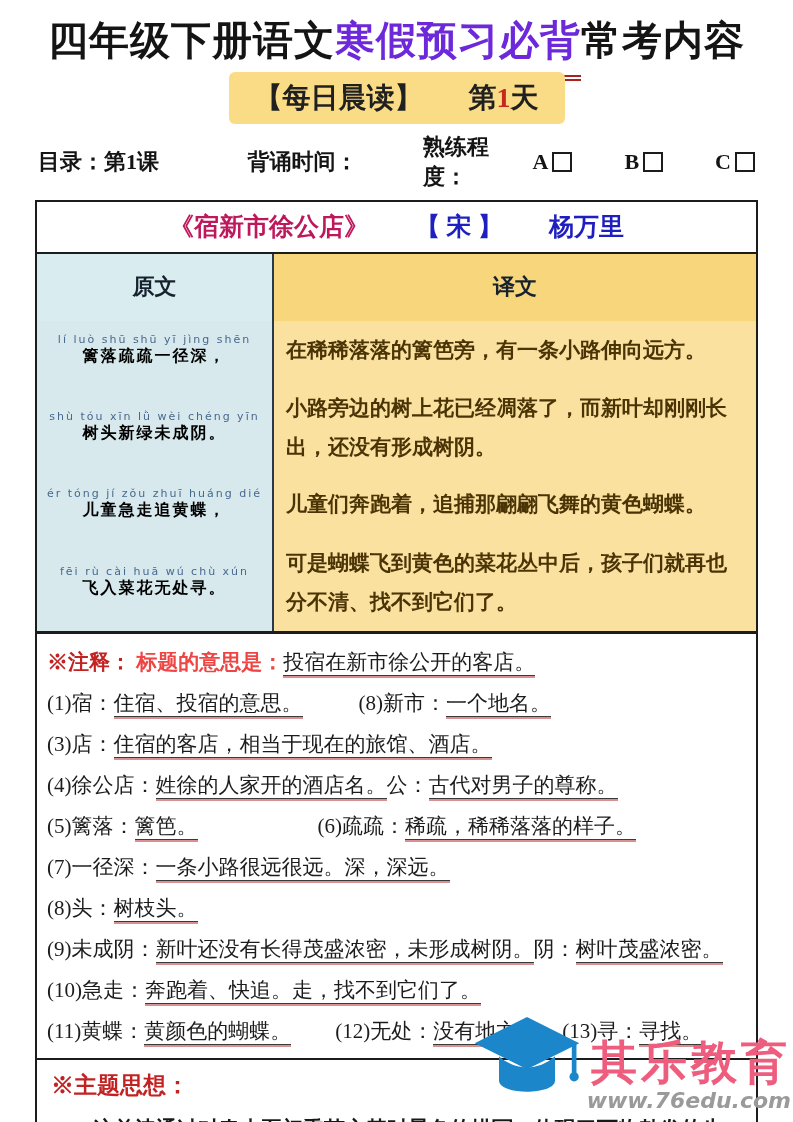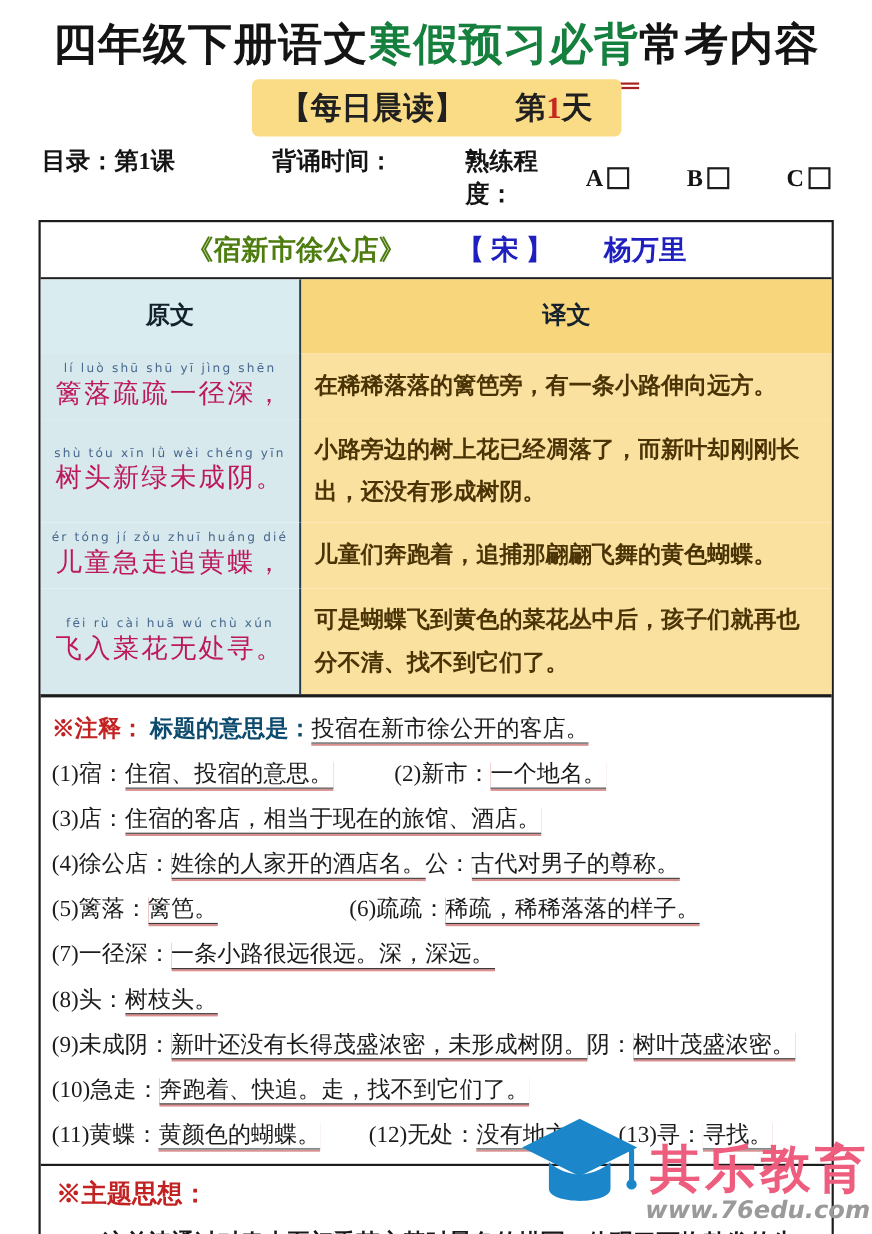--- a/index.html
+++ b/index.html
@@ -6,52 +6,52 @@
   .page{
     position:relative;width:793px;height:1122px;background:#ffffff;overflow:hidden;
     font-family:"Liberation Serif", serif;color:#1c1c1c;box-sizing:border-box;
   }
   
   .title{
     margin:16px 0 6px;text-align:center;font-size:40px;font-weight:bold;
     letter-spacing:1px;line-height:1.25;color:#141414;white-space:nowrap;
   }
   .title-red{
-    color:#15803d;border-bottom:6px double #a8231f;padding-bottom:12px;margin-top:44px;
+    color:#6d28d9;border-bottom:6px double #a8231f;padding-bottom:12px;margin-top:44px;
   }
   
   .banner-wrap{text-align:center;margin:6px 0 4px;}
   .banner{
     display:inline-block;background:#fbdc86;border-radius:6px;
     padding:7px 26px;font-size:28px;font-weight:bold;color:#202020;
   }
   .banner .day{margin-left:46px;}
   .banner .red{color:#c7281e;}
   
   .info-row{
-    display:flex;padding:4px 38px 6px;
+    display:flex;align-items:center;padding:4px 38px 6px;
     font-size:22px;font-weight:bold;color:#141414;
   }
   .info-catalog{width:227px;}
   .info-recite{width:190px;}
   .grade{display:inline-flex;align-items:center;margin-left:8px;}
   .grade + .grade{margin-left:52px;}
   .checkbox{
     display:inline-block;width:16px;height:16px;border:2px solid #1c1c1c;
     margin-left:4px;background:#fff;
   }
   
   .frame{
     margin:2px 35px 0;border:2px solid #1c1c1c;background:#ffffff;
   }
   .poem-header{
     text-align:center;padding:8px 0 9px;border-bottom:2px solid #1c1c1c;
     font-size:25px;font-weight:bold;white-space:nowrap;
   }
-  .poem-title{color:#4d7c0f;}
+  .poem-title{color:#be185d;}
   .poem-dynasty{color:#1f1fbf;margin-left:40px;}
   .poem-author{color:#1f1fbf;margin-left:40px;}
   
   .ptable{display:grid;grid-template-columns:237px 1fr;border-bottom:3px solid #1c1c1c;}
   .cell-l{
     background:#d7e9ed;border-right:2px solid #273a4d;
     display:flex;flex-direction:column;align-items:center;justify-content:center;
   }
   .cell-r{
     background:#fbe19f;font-size:21px;font-weight:bold;color:#4a3305;
@@ -59,27 +59,27 @@
   }
   .hdr{border-top:0;}
   .hdr.cell-l{background:#d9edf0;}
   .hdr.cell-r{background:#f8d77c;justify-content:center;}
   .hdr-text{font-size:22px;font-weight:bold;color:#16212e;padding:7px 0;}
   .r1{min-height:48px;}.r2{min-height:82px;}.r3{min-height:48px;}.r4{min-height:84px;}
   .pinyin{
     font-size:11px;letter-spacing:2px;color:#47688e;line-height:1;margin-bottom:1px;
     font-family:"DejaVu Sans", sans-serif;
   }
-  .hanzi{font-size:24px;font-weight:normal;color:#be185d;letter-spacing:2px;}
+  .hanzi{font-size:16px;font-weight:bold;color:#000000;letter-spacing:2px;}
   
   .notes{padding:8px 10px 6px;font-size:21px;color:#1c1c1c;}
   .note-line{line-height:41px;white-space:nowrap;}
   .note-line.split{display:flex;justify-content:space-between;flex-direction:column;}
   .red-b{color:#c32222;font-weight:bold;}
-  .teal-b{color:#0c4a6e;font-weight:bold;text-align:right;}
+  .teal-b{color:#ef4444;font-weight:bold;text-align:right;}
   .ans{
     border-bottom:1px solid #3a3a3a;box-shadow:0 2px 0 #d99090;padding-bottom:1px;
   }
   .mr56{margin-right:56px;}
   .mr120{margin-right:120px;}
   .mr44{margin-right:44px;}
   .mr24{margin-right:24px;}
   
   .theme{border-top:2px solid #1c1c1c;padding:8px 14px 14px;}
   .theme-head{font-size:23px;line-height:36px;}
@@ -179,21 +179,21 @@
         <div class="hanzi">飞入菜花无处寻。</div>
       </div>
       <div class="cell-r row r4">
           <span>可是蝴蝶飞到黄色的菜花丛中后，孩子们就再也分不清、找不到它们了。</span>
         </div>
     </div>
 
     <div class="notes">
       <div class="note-line"><span class="red-b">※</span><span class="red-b">注释：</span> <span class="teal-b">标题的意思是：</span><span class="ans">投宿在新市徐公开的客店。</span></div>
 
-      <div class="note-line"><span class="mr56"><span>(1)宿：</span><span class="ans">住宿、投宿的意思。</span></span><span><span>(2)新市：</span><span class="ans">一个地名。</span></span></div>
+      <div class="note-line"><span class="mr56"><span>(1)宿：</span><span class="ans">住宿、投宿的意思。</span></span><span><span>(8)新市：</span><span class="ans">一个地名。</span></span></div>
 
       <div class="note-line"><span><span>(3)店：</span><span class="ans">住宿的客店，相当于现在的旅馆、酒店。</span></span></div>
 
       <div class="note-line"><span><span>(4)徐公店：</span><span class="ans">姓徐的人家开的酒店名。</span></span><span><span>公：</span><span class="ans">古代对男子的尊称。</span></span></div>
 
       <div class="note-line"><span class="mr120"><span>(5)篱落：</span><span class="ans">篱笆。</span></span><span><span>(6)疏疏：</span><span class="ans">稀疏，稀稀落落的样子。</span></span></div>
 
       <div class="note-line split">
           <span><span>(7)一径深：</span><span class="ans">一条小路很远很远。深，深远。</span></span>
           <span><span>(8)头：</span><span class="ans">树枝头。</span></span>

